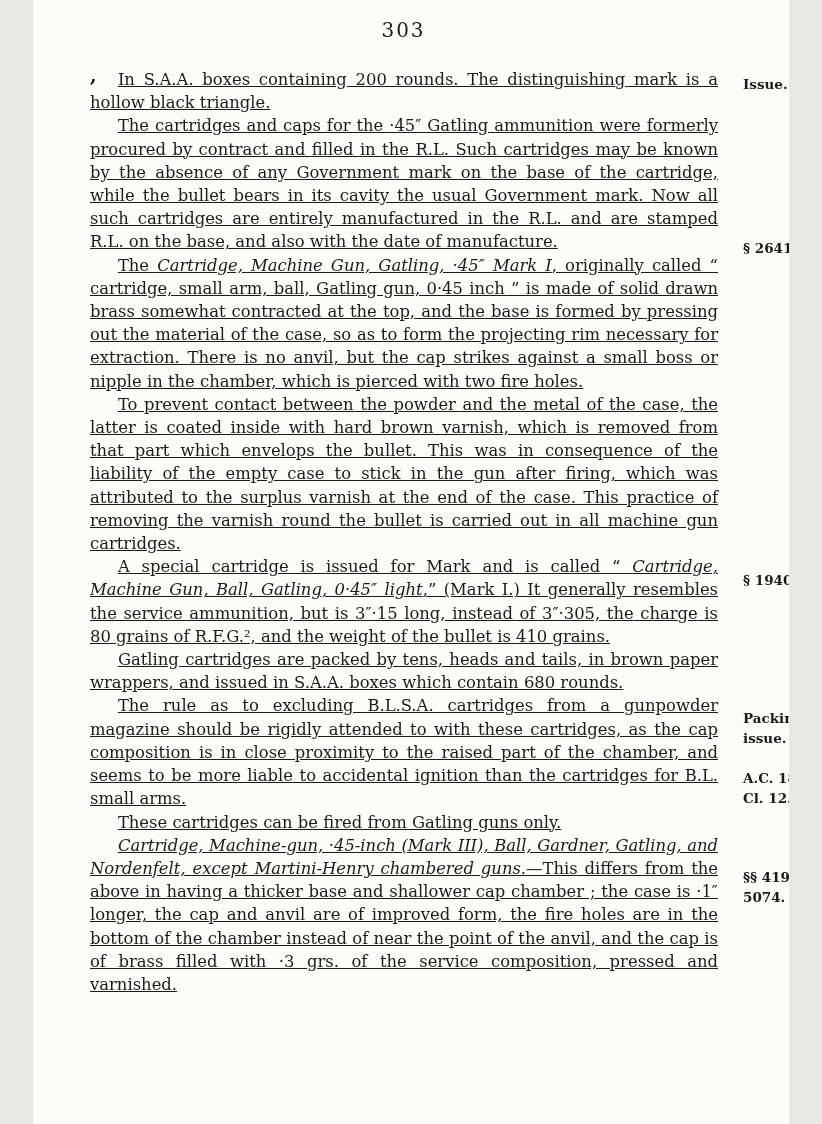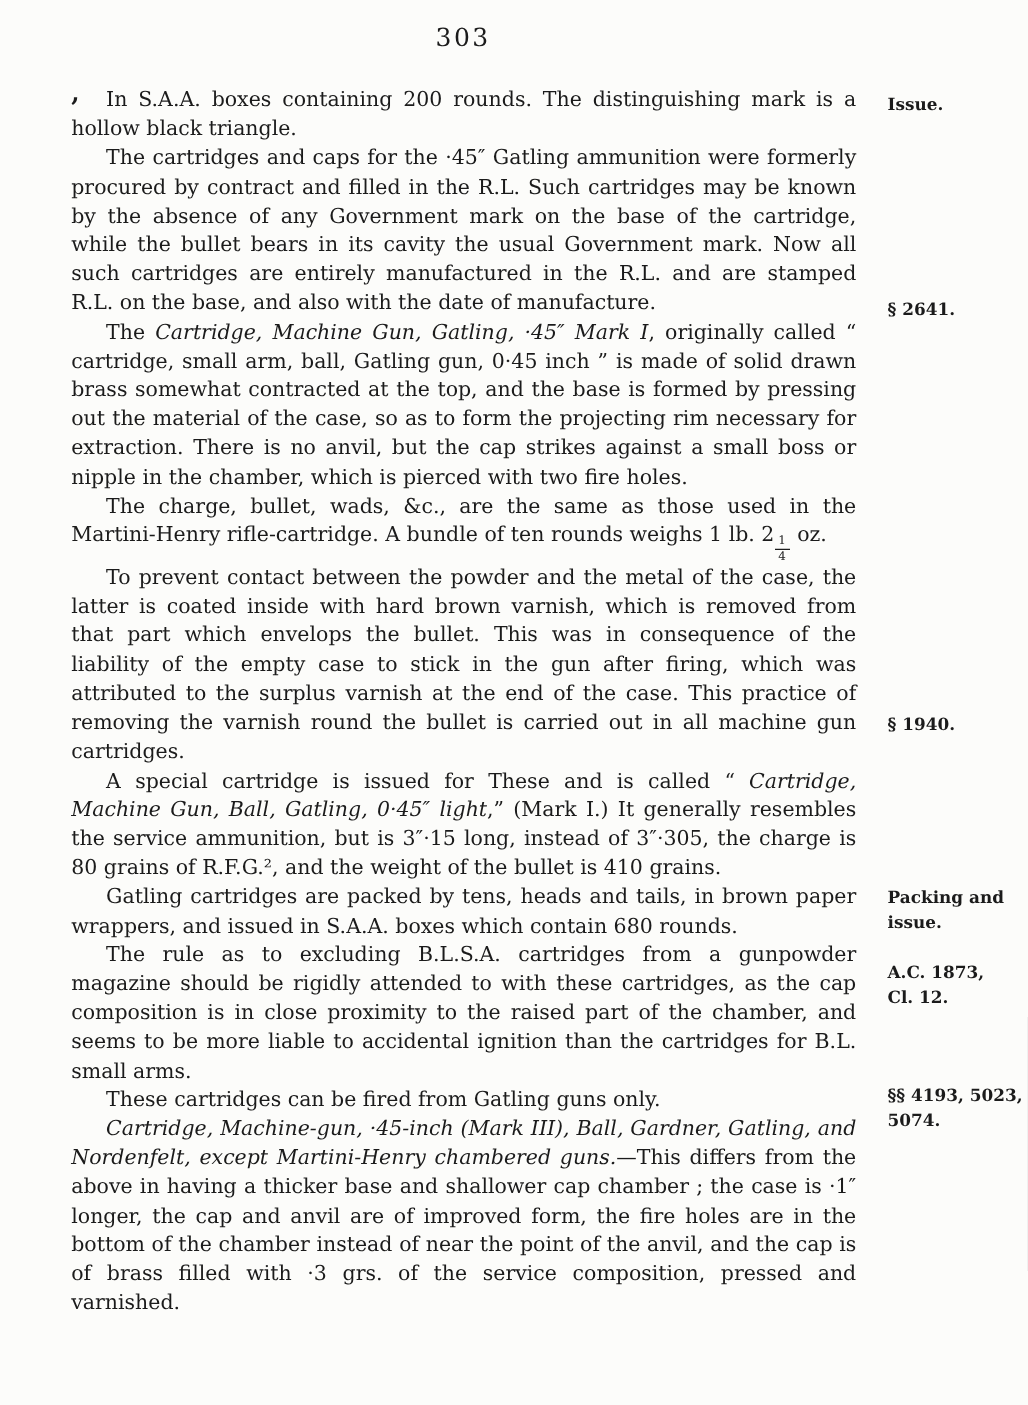--- a/index.html
+++ b/index.html
@@ -1,35 +1,35 @@
 <!DOCTYPE html>
 <html><head>
 <meta charset="utf-8">
 <style>
   html,body{margin:0;padding:0;background:#e8e8e6;}
   .page{
     position:relative;
-    width:822px;height:1124px;
+    width:756px;height:1124px;
     margin:0 auto;
     background:#fcfcfa;
     font-family:"DejaVu Serif", serif;
     color:#1b1b1b;
     overflow:hidden;
   }
   .page-number{
     position:absolute;top:18px;left:57px;width:627px;
     text-align:center;font-size:20px;letter-spacing:2px;
   }
   .page-body{
     position:absolute;top:68px;left:57px;width:628px;
     font-size:16.4px;line-height:23.2px;
     text-align:justify;
     text-justify:inter-word;
   }
-  .para{margin:0;text-indent:1.7em;}
+  .para{margin:0;text-indent:1.7em;text-decoration:underline;}
   .it{font-style:italic;}
   .frac{
     display:inline-flex;flex-direction:column;align-items:center;
     vertical-align:middle;line-height:1.05;
     font-size:0.95em;margin:0 2px;text-indent:0;
   }
   .frac .num{border-bottom:1.5px solid currentColor;padding:0 3px 1px;}
   .frac .den{padding-top:1px;}
   .frac.small{font-size:0.58em;line-height:1;vertical-align:-2px;margin:0 1px 0 0;}
   .margin-notes{position:absolute;left:697px;top:0;width:122px;height:1124px;margin-left:13px;}
@@ -46,26 +46,22 @@
 </head>
 <body>
 
 <div class="page">
   <div class="page-number">303</div>
   <div class="stray-mark">,</div>
   <div class="page-body">
       <p class="para"><span>In S.A.A. boxes containing 200 rounds.  The distinguishing mark is a hollow black triangle.</span></p>
       <p class="para"><span>The cartridges and caps for the ·45″ Gatling ammunition were formerly procured by contract and filled in the R.L.  Such cartridges may be known by the absence of any Government mark on the base of the cartridge, while the bullet bears in its cavity the usual Government mark.  Now all such cartridges are entirely manufactured in the R.L. and are stamped R.L. on the base, and also with the date of manufacture.</span></p>
       <p class="para"><span>The </span><span class="it">Cartridge, Machine Gun, Gatling, ·45″ Mark I</span><span>, originally called “ cartridge, small arm, ball, Gatling gun, 0·45 inch ” is made of solid drawn brass somewhat contracted at the top, and the base is formed by pressing out the material of the case, so as to form the projecting rim necessary for extraction.  There is no anvil, but the cap strikes against a small boss or nipple in the chamber, which is pierced with two fire holes.</span></p>
-      <p class="para"><span>The charge, bullet, wads, &amp;c., are the same as those used in the Martini-Henry rifle-cartridge.  A bundle of ten rounds weighs 1 lb. 2</span><span class="frac small">
-          <span class="num">1</span>
-          <span class="den">4</span>
-        </span><span> oz.</span></p>
       <p class="para"><span>To prevent contact between the powder and the metal of the case, the latter is coated inside with hard brown varnish, which is removed from that part which envelops the bullet.  This was in consequence of the liability of the empty case to stick in the gun after firing, which was attributed to the surplus varnish at the end of the case.  This practice of removing the varnish round the bullet is carried out in all machine gun cartridges.</span></p>
-      <p class="para"><span>A special cartridge is issued for These and is called “ </span><span class="it">Cartridge, Machine Gun, Ball, Gatling, 0·45″ light</span><span>,” (Mark I.)  It generally resembles the service ammunition, but is 3″·15 long, instead of 3″·305, the charge is 80 grains of R.F.G.², and the weight of the bullet is 410 grains.</span></p>
+      <p class="para"><span>A special cartridge is issued for Mark and is called “ </span><span class="it">Cartridge, Machine Gun, Ball, Gatling, 0·45″ light</span><span>,” (Mark I.)  It generally resembles the service ammunition, but is 3″·15 long, instead of 3″·305, the charge is 80 grains of R.F.G.², and the weight of the bullet is 410 grains.</span></p>
       <p class="para"><span>Gatling cartridges are packed by tens, heads and tails, in brown paper wrappers, and issued in S.A.A. boxes which contain 680 rounds.</span></p>
       <p class="para"><span>The rule as to excluding B.L.S.A. cartridges from a gunpowder magazine should be rigidly attended to with these cartridges, as the cap composition is in close proximity to the raised part of the chamber, and seems to be more liable to accidental ignition than the cartridges for B.L. small arms.</span></p>
       <p class="para"><span>These cartridges can be fired from Gatling guns only.</span></p>
       <p class="para"><span class="it">Cartridge, Machine-gun, ·45-inch (Mark III), Ball, Gardner, Gatling, and Nordenfelt, except Martini-Henry chambered guns.</span><span>—This differs from the above in having a thicker base and shallower cap chamber ; the case is ·1″ longer, the cap and anvil are of improved form, the fire holes are in the bottom of the chamber instead of near the point of the anvil, and the cap is of brass filled with ·3 grs. of the service composition, pressed and varnished.</span></p>
     </div>
   <div class="margin-notes">
       <div class="margin-note" style="top: 74px;">Issue.</div>
       <div class="margin-note" style="top: 238px;">§ 2641.</div>
       <div class="margin-note" style="top: 570px;">§ 1940.</div>
       <div class="margin-note" style="top: 708px;">Packing and

